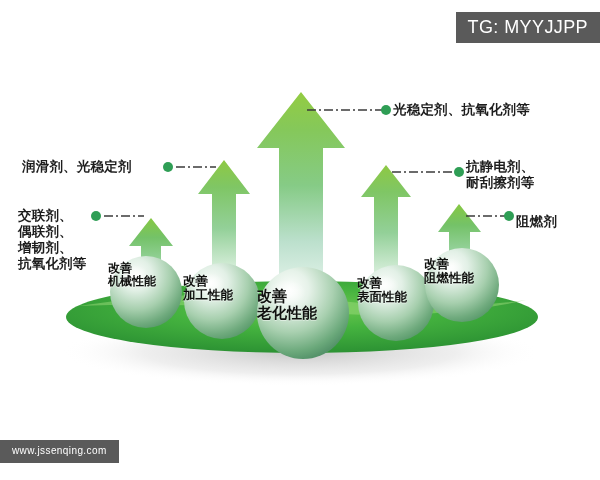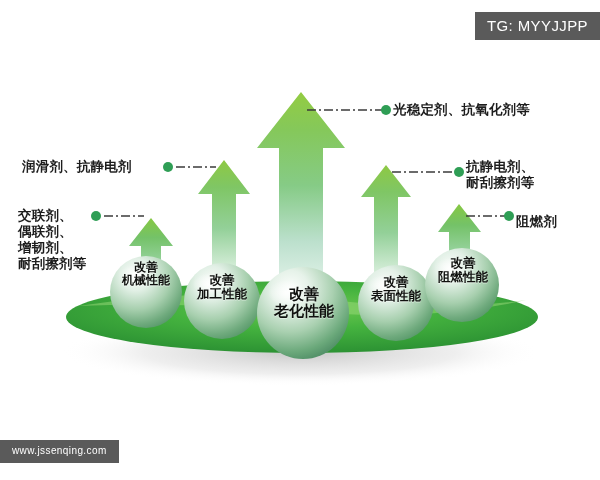--- a/index.html
+++ b/index.html
@@ -18,21 +18,21 @@
     width: 600px;
     height: 480px;
     background: #ffffff;
   }
 
   
   .badge {
     position: absolute;
     background: #5a5a5a;
     color: #ffffff;
-    font-size: 15px;
+    font-size: 18px;
     letter-spacing: .4px;
     padding: 6px 12px 7px 12px;
     white-space: nowrap;
     line-height: 1;
   }
   #tg-badge { top: 12px; right: 0px; }
   #site-badge { left: 0px; top: 440px; font-size: 10px; }
 
   
   #graphic {
@@ -55,24 +55,24 @@
   }
   #lbl-cross   { left: 18px;  top: 207px; }
   #lbl-lub     { left: 22px;  top: 158px; }
   #lbl-light   { left: 393px; top: 101px; }
   #lbl-anti    { left: 466px; top: 158px; }
   #lbl-flame   { left: 516px; top: 213px; }
 
   
   .cap {
     position: absolute;
-    font-family: Liberation Mono, monospace;
+    font-family: Liberation Serif, serif;
     font-weight: 700;
     color: #10110f;
-    text-align: center;
+    text-align: left;
     line-height: 1.12;
     white-space: pre-line;
     text-shadow: 0 1px 0 rgba(255,255,255,.45);
     pointer-events: none;
   }
   #cap-1 { left: 108px; top: 262px; width: 76px; font-size: 12px; }
   #cap-2 { left: 183px; top: 274px; width: 78px; font-size: 12.5px; }
   #cap-3 { left: 257px; top: 288px; width: 94px; font-size: 15px; }
   #cap-4 { left: 357px; top: 276px; width: 78px; font-size: 12.5px; }
   #cap-5 { left: 424px; top: 257px; width: 78px; font-size: 12.5px; }
@@ -197,23 +197,23 @@
         <circle cx="386" cy="110" r="5"></circle>
         <circle cx="459" cy="172" r="5"></circle>
         <circle cx="509" cy="216" r="5"></circle>
       </g>
     </svg>
   </div>
 
   <div class="lbl" id="lbl-cross">交联剂、
 偶联剂、
 增韧剂、
-耐刮擦剂等</div>
-
-  <div class="lbl" id="lbl-lub">润滑剂、抗静电剂</div>
+抗氧化剂等</div>
+
+  <div class="lbl" id="lbl-lub">润滑剂、光稳定剂</div>
 
   <div class="lbl" id="lbl-anti">抗静电剂、
 耐刮擦剂等</div>
 
   <div class="lbl" id="lbl-light">光稳定剂、抗氧化剂等</div>
 
   <div class="lbl" id="lbl-flame">阻燃剂</div>
 
   <div class="cap" id="cap-1">改善
 机械性能</div>

